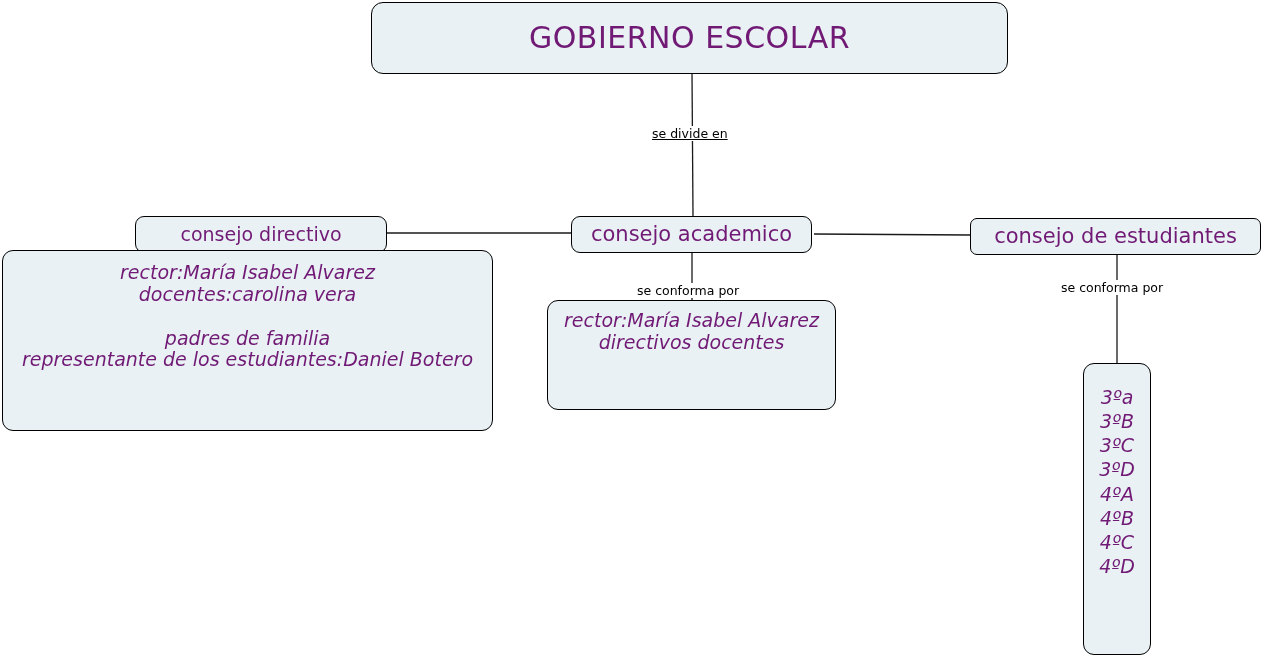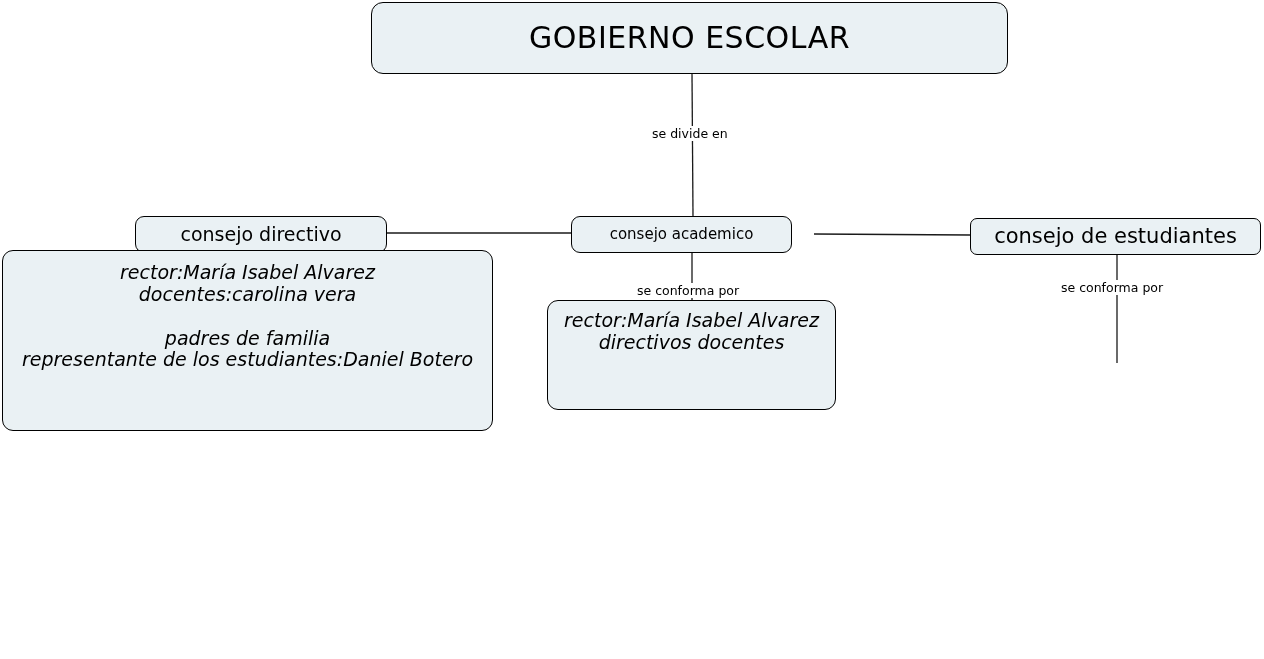--- a/index.html
+++ b/index.html
@@ -26,21 +26,21 @@
   .node {
     position: absolute;
     box-sizing: border-box;
     background: #eaf1f4;
     border: 1.4px solid #000000;
     border-radius: 10px;
     display: flex;
     align-items: center;
     justify-content: center;
     text-align: center;
-    color: #000000;
+    color: #701a75;
     line-height: 1.15;
     white-space: pre-line;
   }
   .node.top-align {
     align-items: flex-start;
     font-style: italic;
   }
   #node-root {
     left: 371px;
     top: 2px;
@@ -54,23 +54,23 @@
     left: 135px;
     top: 216px;
     width: 252px;
     height: 37px;
     font-size: 19px;
     border-radius: 9px;
   }
   #node-academico {
     left: 571px;
     top: 216px;
-    width: 221px;
+    width: 241px;
     height: 37px;
-    font-size: 15px;
+    font-size: 21px;
     border-radius: 9px;
   }
   #node-estudiantes {
     left: 970px;
     top: 218px;
     width: 291px;
     height: 37px;
     font-size: 21px;
     border-radius: 7px;
   }
@@ -107,20 +107,21 @@
     font-size: 12.5px;
     color: #000000;
     background: #ffffff;
     padding: 0 4px;
     white-space: nowrap;
     text-align: center;
   }
   #label-divide {
     left: 648px;
     top: 126px;
+    text-decoration: underline;
   }
   #label-conforma-academico {
     left: 633px;
     top: 283px;
   }
   #label-conforma-estudiantes {
     left: 1057px;
     top: 280px;
   }
 </style>
@@ -158,14 +159,22 @@
 padres de familia
 representante de los estudiantes:Daniel Botero</div>
 
   <div class="link-label" id="label-conforma-academico">se conforma por</div>
 
   <div class="node top-align" id="node-academico-detail">rector:María Isabel Alvarez
 directivos docentes</div>
 
   <div class="link-label" id="label-conforma-estudiantes">se conforma por</div>
 
+  <div class="node top-align" id="node-estudiantes-detail">3ºa
+3ºB
+3ºC
+3ºD
+4ºA
+4ºB
+4ºC
+4ºD</div>
 
 </div>
 
 </body></html>

